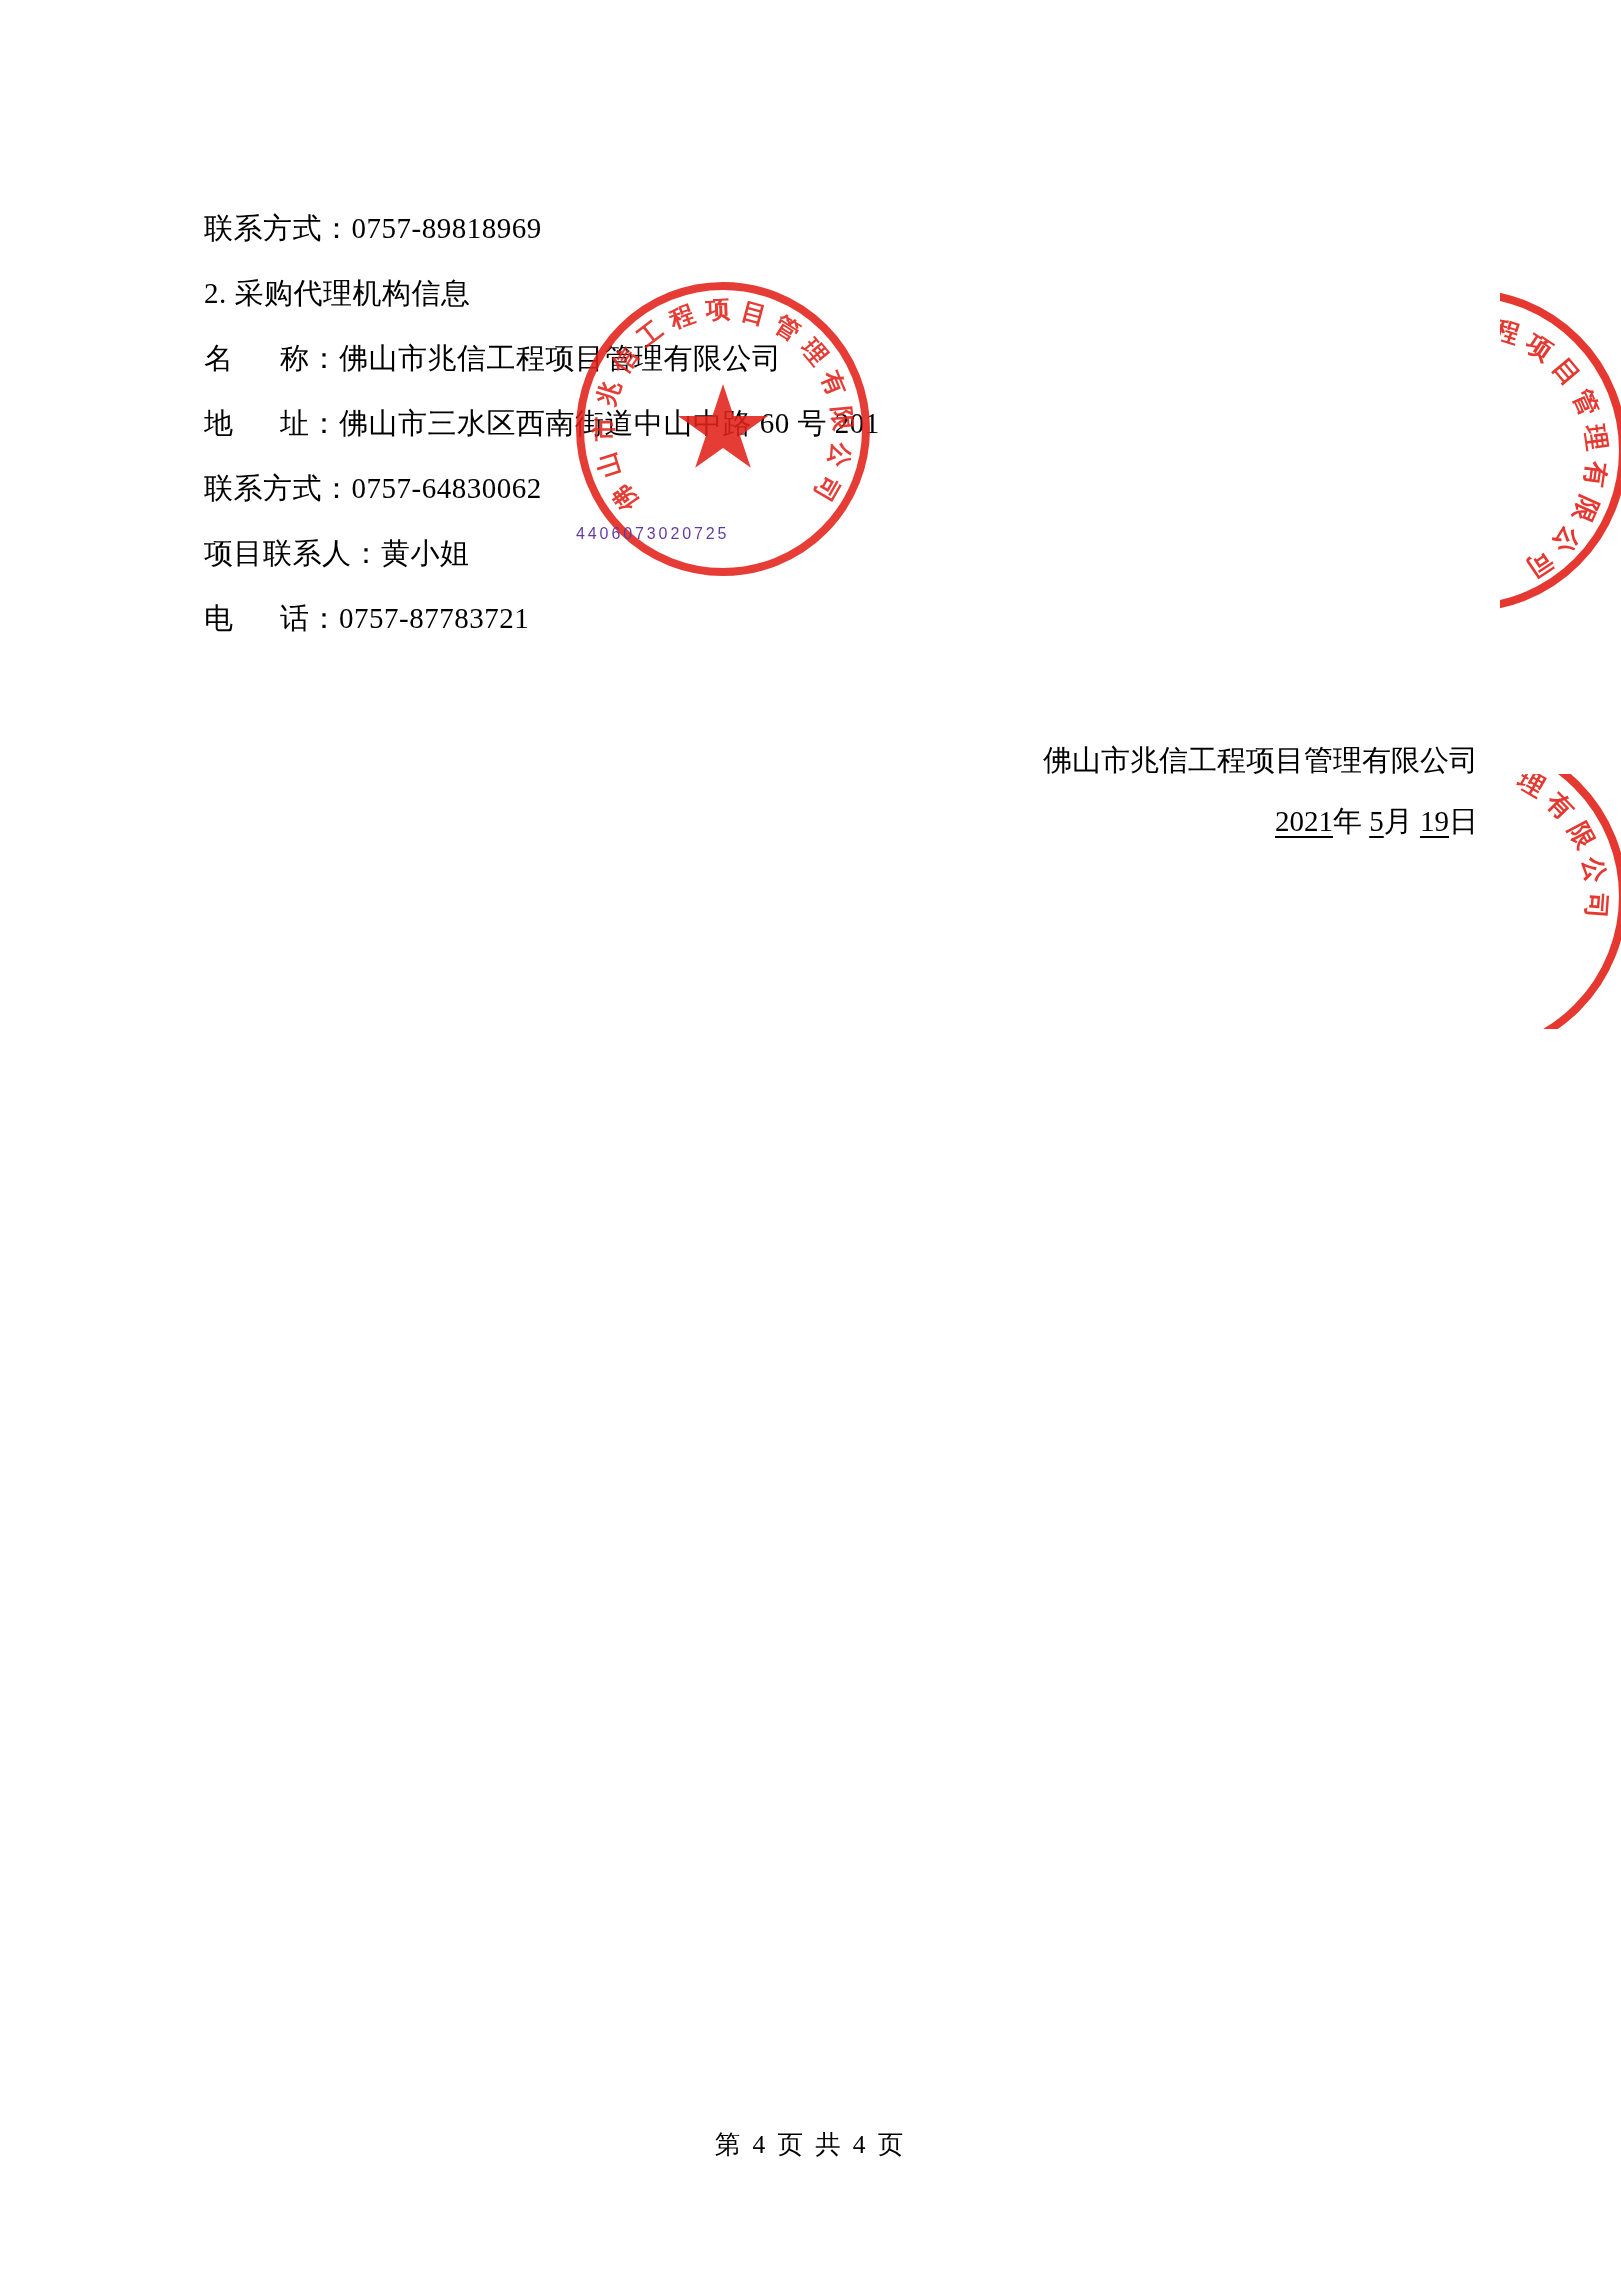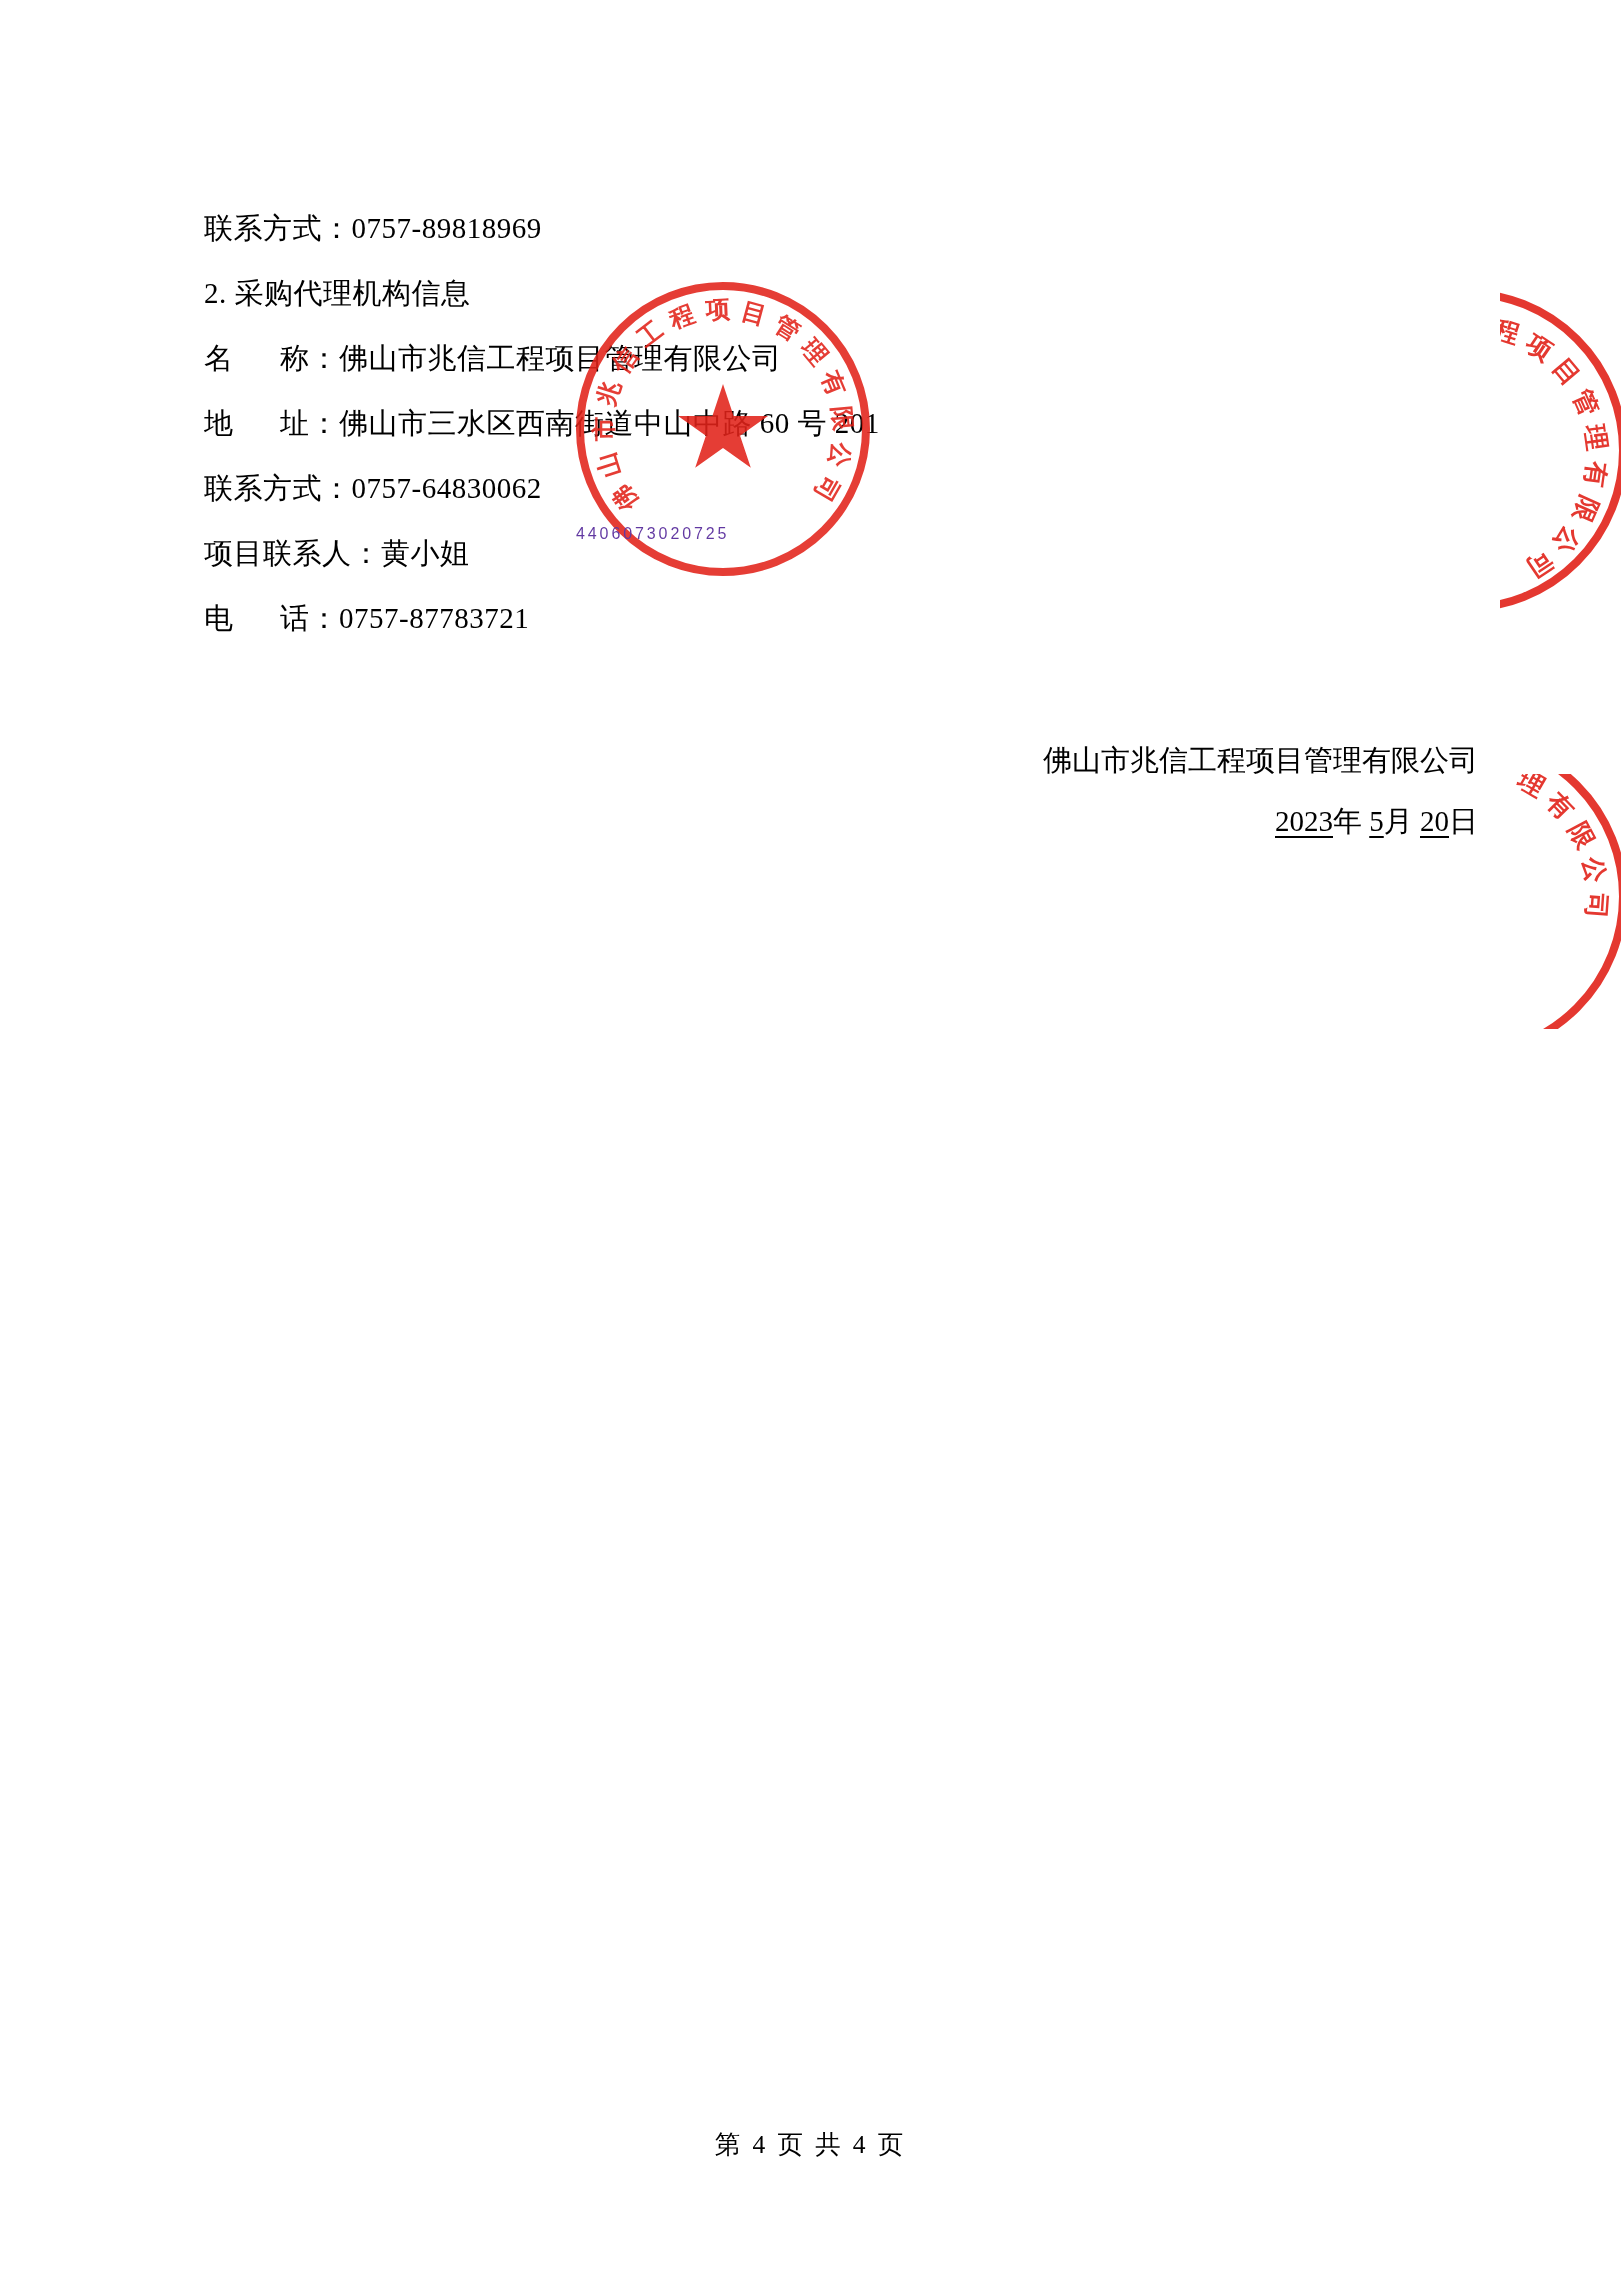--- a/index.html
+++ b/index.html
@@ -145,21 +145,21 @@
     <div class="line">2. 采购代理机构信息</div>
     <div class="line">名      称：佛山市兆信工程项目管理有限公司</div>
     <div class="line">地      址：佛山市三水区西南街道中山中路 60 号 201</div>
     <div class="line">联系方式：0757-64830062</div>
     <div class="line">项目联系人：黄小姐</div>
     <div class="line">电      话：0757-87783721</div>
   </div>
 
   <div class="sign-block">
     <div class="sign-line">佛山市兆信工程项目管理有限公司</div>
-    <div class="sign-line"><span class="u">2023</span><span>年</span> <span class="u">5</span><span>月</span> <span class="u">20</span><span>日</span></div>
+    <div class="sign-line"><span class="u">2021</span><span>年</span> <span class="u">5</span><span>月</span> <span class="u">19</span><span>日</span></div>
   </div>
 
   <div class="seal-main">
     <div class="ring"></div>
     <div class="arc-text" id="seal-main-arc">
         <span style="transform: rotate(-125deg) translate(0px, -120px) rotate(0deg) translate(-50%, -50%);">佛</span>
         <span style="transform: rotate(-107.5deg) translate(0px, -120px) rotate(0deg) translate(-50%, -50%);">山</span>
         <span style="transform: rotate(-90deg) translate(0px, -120px) rotate(0deg) translate(-50%, -50%);">市</span>
         <span style="transform: rotate(-72.5deg) translate(0px, -120px) rotate(0deg) translate(-50%, -50%);">兆</span>
         <span style="transform: rotate(-55deg) translate(0px, -120px) rotate(0deg) translate(-50%, -50%);">信</span>

